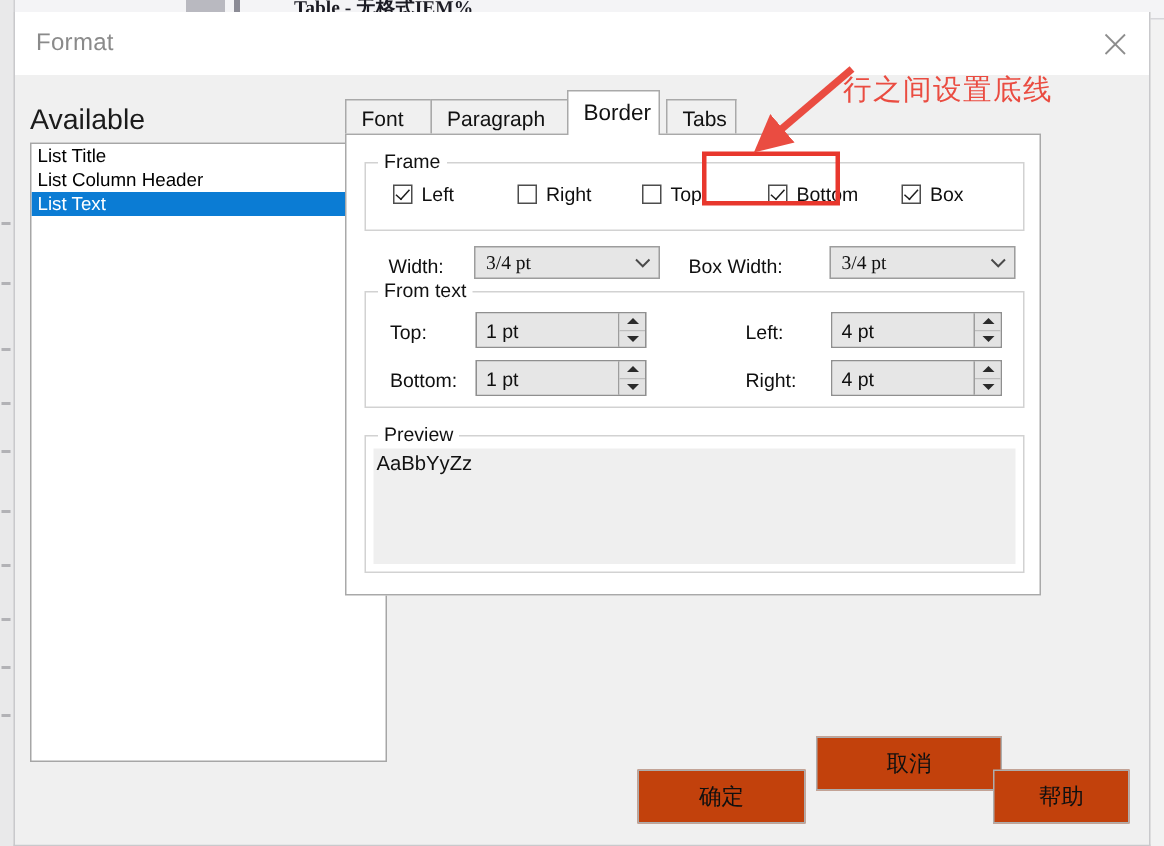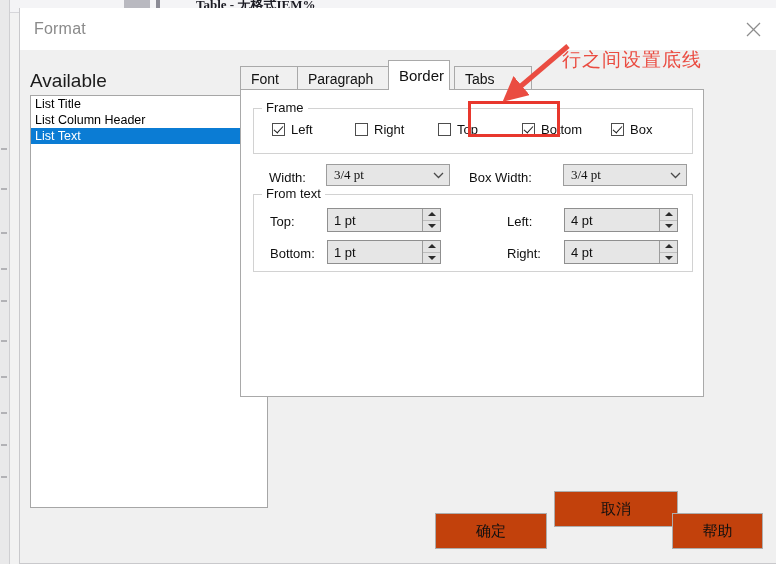--- a/index.html
+++ b/index.html
@@ -69,21 +69,20 @@
   
   #dialog {
     position: absolute;
     left: 9px; top: 8px;
     width: 758px;
     height: 556px;
     background: #f0f0f0;
     border: 1px solid #c9c9cc;
     border-top: none;
     box-sizing: border-box;
-    margin-left: 10px;
   }
   #titlebar {
     position: absolute;
     left: 0; top: 0;
     width: 100%;
     height: 42px;
     background: #ffffff;
     box-sizing: border-box;
   }
   #dialog-title {
@@ -422,21 +421,21 @@
       <div class="list-item">List Column Header</div>
       <div class="list-item selected">List Text</div>
     </div>
 
     <div id="tabcontrol">
 
       <div id="tabstrip">
         <div class="tab" style="left:0px;width:58px">Font</div>
         <div class="tab" style="left:57px;width:92px">Paragraph</div>
         <div class="tab active" style="left:148px;width:62px">Border</div>
-        <div class="tab" style="left:214px;width:78px">Tabs</div>
+        <div class="tab" style="left:214px;width:47px">Tabs</div>
       </div>
 
       <div id="tabpanel">
 
         <div class="groupbox" style="left:12px;top:18px;width:440px;height:46px">
           <div class="group-legend">Frame</div>
 
           <div class="cbx-row" style="left:18px;top:13px">
             <span class="cbx checked"></span>
             <span class="cbx-label">Left</span>
@@ -532,20 +531,26 @@
               <span class="spin-btn up">
                   <span class="tri-up"></span>
                 </span>
               <span class="spin-btn dn">
                   <span class="tri-dn"></span>
                 </span>
             </span>
           </div>
         </div>
 
+        <div class="groupbox" style="left:12px;top:200px;width:440px;height:92px">
+          <div class="group-legend">Preview</div>
+          <div id="preview-area">
+            <div id="preview-sample">AaBbYyZz</div>
+          </div>
+        </div>
 
       </div>
     </div>
 
     <div class="dlg-button" style="left:415px;top:463px;width:112px">确定</div>
     <div class="dlg-button" style="left:534px;top:441px;width:124px">取消</div>
     <div class="dlg-button" style="left:652px;top:463px;width:91px">帮助</div>
 
   </div>
 </div>

